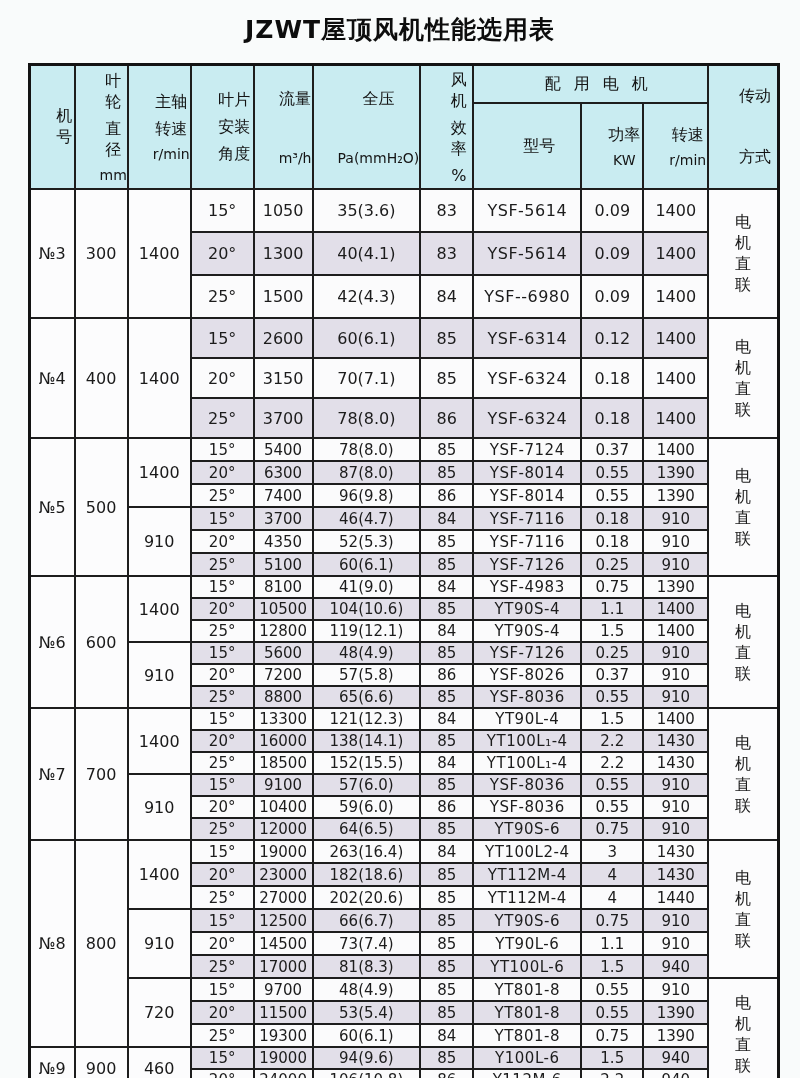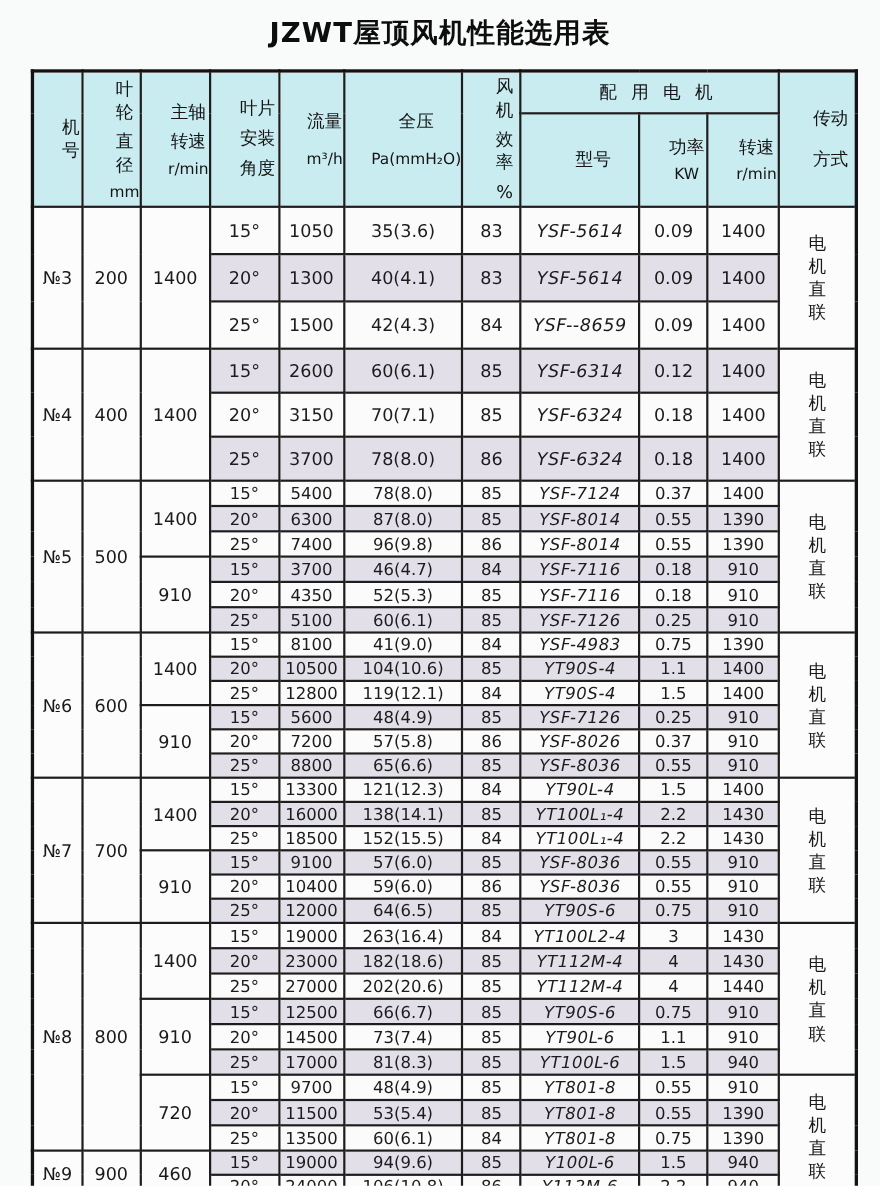--- a/index.html
+++ b/index.html
@@ -33,32 +33,32 @@
   }
   thead th {
     background: #c9ecf1;
     font-weight: normal;
     font-size: 16px;
     color: #141414;
     padding-left: 24px;
   }
   th .hstack { display: flex; flex-direction: column; align-items: center; justify-content: center; }
   th .g6  > div { margin: 3px 0; }
-  th .g12 > div { margin: 8px 0; }
+  th .g12 > div { margin: 20px 0; }
   .unit { font-size: 14px; }
   .motor-group-label { letter-spacing: 13px; text-indent: 13px; text-align: right; }
   td.dc { font-size: 15px; color: #1c1c1c; }
   tr.tall td.dc { font-size: 16px; }
   tr.mid  td.dc { font-size: 16px; }
   td.span-cell { background: #fcfcfd; font-size: 16px; }
   tr.shaded td.dc { background: #e2dfe9; }
   tr.plain  td.dc { background: #fbfbfc; }
   td.trans-cell { background: #fcfcfd; font-size: 16px; }
   td.trans-cell .vchar { line-height: 1.0; margin: 5px 0; }
-  td.model-cell-td { letter-spacing: 0.5px; font-style: italic; }
+  td.model-cell-td { letter-spacing: 0.5px; }
 </style>
 </head>
 <body>
 
 <div class="title">JZWT屋顶风机性能选用表</div>
 
 <table class="perf">
   <colgroup>
     <col style="width:45px">
       <col style="width:53px">
@@ -141,21 +141,21 @@
         <div class="hstack g6">
           <div>转速</div>
           <div class="unit">r/min</div>
         </div>
       </th>
     </tr>
   </thead>
   <tbody id="table-body">
       <tr class="plain tall" style="height: 43px;">
         <td class="span-cell" rowspan="3">№3</td>
-        <td class="span-cell" rowspan="3">200</td>
+        <td class="span-cell" rowspan="3">300</td>
         <td class="span-cell" rowspan="3">1400</td>
         <td class="dc">15°</td>
         <td class="dc">1050</td>
         <td class="dc">35(3.6)</td>
         <td class="dc">83</td>
         <td class="dc model-cell-td">YSF-5614</td>
         <td class="dc">0.09</td>
         <td class="dc">1400</td>
         <td class="trans-cell" rowspan="3">
           <div class="vchar">电</div>
@@ -171,21 +171,21 @@
         <td class="dc">83</td>
         <td class="dc model-cell-td">YSF-5614</td>
         <td class="dc">0.09</td>
         <td class="dc">1400</td>
       </tr>
       <tr class="plain tall" style="height: 43px;">
         <td class="dc">25°</td>
         <td class="dc">1500</td>
         <td class="dc">42(4.3)</td>
         <td class="dc">84</td>
-        <td class="dc model-cell-td">YSF--8659</td>
+        <td class="dc model-cell-td">YSF--6980</td>
         <td class="dc">0.09</td>
         <td class="dc">1400</td>
       </tr>
       <tr class="shaded mid" style="height: 40px;">
         <td class="span-cell" rowspan="3">№4</td>
         <td class="span-cell" rowspan="3">400</td>
         <td class="span-cell" rowspan="3">1400</td>
         <td class="dc">15°</td>
         <td class="dc">2600</td>
         <td class="dc">60(6.1)</td>
@@ -494,21 +494,21 @@
         <td class="dc">20°</td>
         <td class="dc">11500</td>
         <td class="dc">53(5.4)</td>
         <td class="dc">85</td>
         <td class="dc model-cell-td">YT801-8</td>
         <td class="dc">0.55</td>
         <td class="dc">1390</td>
       </tr>
       <tr class="plain short" style="height: 23px;">
         <td class="dc">25°</td>
-        <td class="dc">13500</td>
+        <td class="dc">19300</td>
         <td class="dc">60(6.1)</td>
         <td class="dc">84</td>
         <td class="dc model-cell-td">YT801-8</td>
         <td class="dc">0.75</td>
         <td class="dc">1390</td>
       </tr>
       <tr class="shaded short" style="height: 22px;">
         <td class="span-cell" rowspan="2">№9</td>
         <td class="span-cell" rowspan="2">900</td>
         <td class="span-cell" rowspan="2">460</td>

